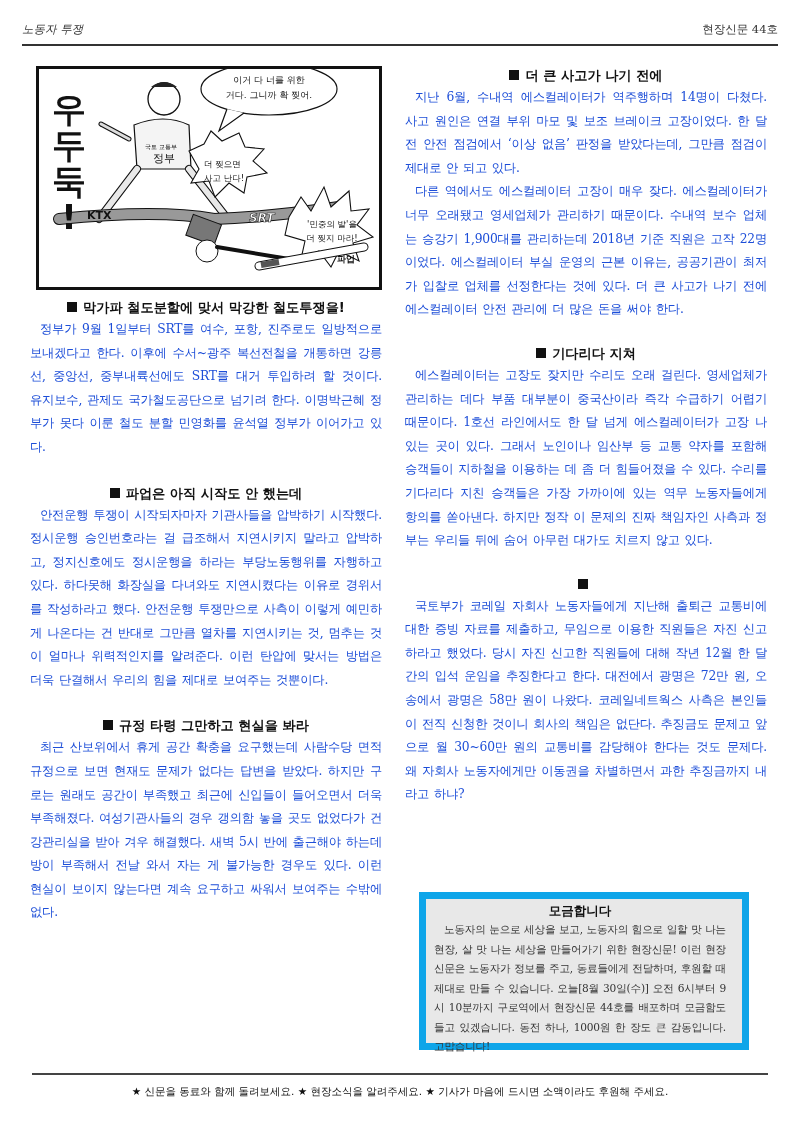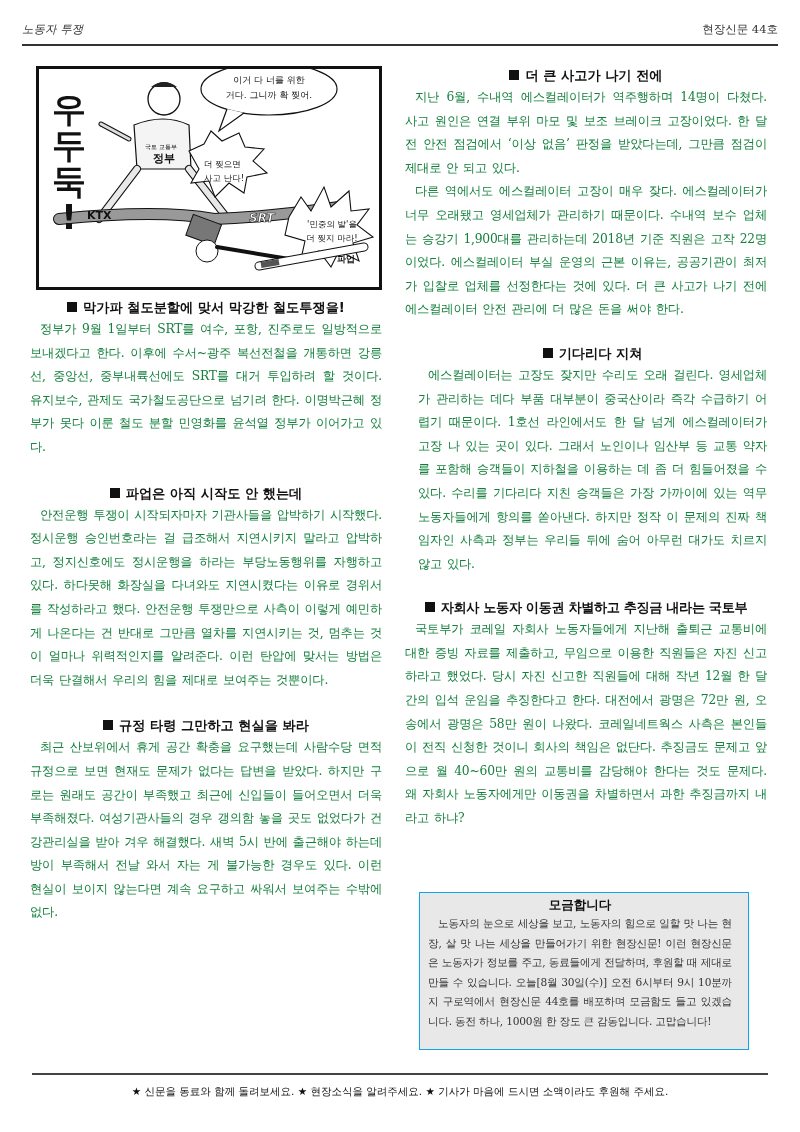--- a/index.html
+++ b/index.html
@@ -27,39 +27,39 @@
   }
   .cartoon svg { position: absolute; left: 0; top: 0; }
   .cartoon .txt { position: absolute; font-family: "DejaVu Sans", sans-serif; color: #111; }
   .cartoon .shout {
     left: 12px; top: 22px; font-size: 34px; font-weight: bold; line-height: 36px; width: 36px; text-align: center;
   }
   .cartoon .bubble1 { left: 175px; top: 4px; font-size: 9px; line-height: 15px; text-align: center; width: 110px; }
   .cartoon .bubble2 { left: 165px; top: 88px; font-size: 8.5px; line-height: 14px; width: 60px; }
   .cartoon .bubble3 { left: 258px; top: 148px; font-size: 8.5px; line-height: 14px; text-align: center; width: 70px; }
   .cartoon .gov-label { left: 102px; top: 74px; font-size: 6px; width: 40px; text-align: center; }
-  .cartoon .gov-name { left: 105px; top: 82px; font-size: 11px; font-weight: bold; width: 40px; text-align: center; }
+  .cartoon .gov-name { left: 105px; top: 82px; font-size: 11px; font-weight: normal; width: 40px; text-align: center; }
   .cartoon .ktx { left: 48px; top: 140px; font-size: 11px; font-weight: bold; }
   .cartoon .srt { left: 210px; top: 142px; font-size: 12px; font-weight: bold; font-style: italic; color: #fff; -webkit-text-stroke: 0.6px #222; }
   .cartoon .strike { left: 298px; top: 184px; font-size: 9px; font-weight: bold; }
 
   .section-head {
     font-family: "DejaVu Sans", sans-serif; font-weight: bold; font-size: 13.2px;
     color: #111; margin: 0; line-height: 20px; white-space: nowrap; text-align: center;
   }
   .section-head .sq { display: inline-block; width: 10px; height: 10px; background: #111; margin-right: 6px; vertical-align: 0px; }
   .para {
     font-size: 12.3px; line-height: 23.6px; text-align: justify; text-align-last: left;
-    margin: 0; text-indent: 10px; color: #15803d; letter-spacing: -0.2px; word-spacing: 1px;
+    margin: 0; text-indent: 10px; color: #1d4ed8; letter-spacing: -0.2px; word-spacing: 1px;
   }
   .block { margin-bottom: 0; }
 
   .donate {
     position: absolute; left: 419px; top: 892px; width: 330px; height: 158px;
-    background: #e8e8e8; border: 1px solid #0ea5e9; box-sizing: border-box; padding: 3px 16px 0 8px;
+    background: #e8e8e8; border: 7px solid #0ea5e9; box-sizing: border-box; padding: 3px 16px 0 8px;
   }
   .donate .title {
     font-family: "DejaVu Sans", sans-serif; font-weight: bold; font-size: 12.5px; text-align: center; line-height: 18px; color: #111;
   }
   .donate .body {
     font-size: 10.6px; line-height: 19.5px; text-align: justify; text-align-last: left; text-indent: 10px; color: #333; letter-spacing: -0.2px;
   }
   .rule-bottom { position: absolute; left: 32px; right: 32px; top: 1073px; height: 2px; background: #444; }
   .footer {
     position: absolute; left: 0; right: 0; top: 1085px; text-align: center; font-size: 10.5px; color: #111;
@@ -146,28 +146,28 @@
   </div>
 </div>
 
 <div class="col col-right">
   <div class="block" style="margin-top:6px;">
     <h3 class="section-head"><span class="sq"></span><span>더 큰 사고가 나기 전에</span></h3>
     <p class="para">지난 6월, 수내역 에스컬레이터가 역주행하며 14명이 다쳤다. 사고 원인은 연결 부위 마모 및 보조 브레이크 고장이었다. 한 달 전 안전 점검에서 ‘이상 없음’ 판정을 받았다는데, 그만큼 점검이 제대로 안 되고 있다.</p>
     <p class="para">다른 역에서도 에스컬레이터 고장이 매우 잦다. 에스컬레이터가 너무 오래됐고 영세업체가 관리하기 때문이다. 수내역 보수 업체는 승강기 1,900대를 관리하는데 2018년 기준 직원은 고작 22명이었다. 에스컬레이터 부실 운영의 근본 이유는, 공공기관이 최저가 입찰로 업체를 선정한다는 것에 있다. 더 큰 사고가 나기 전에 에스컬레이터 안전 관리에 더 많은 돈을 써야 한다.</p>
   </div>
 
-  <div class="block" style="margin-top:22px;margin-left:13px;">
+  <div class="block" style="margin-top:22px;">
     <h3 class="section-head"><span class="sq"></span><span>기다리다 지쳐</span></h3>
     <p class="para">에스컬레이터는 고장도 잦지만 수리도 오래 걸린다. 영세업체가 관리하는 데다 부품 대부분이 중국산이라 즉각 수급하기 어렵기 때문이다. 1호선 라인에서도 한 달 넘게 에스컬레이터가 고장 나 있는 곳이 있다. 그래서 노인이나 임산부 등 교통 약자를 포함해 승객들이 지하철을 이용하는 데 좀 더 힘들어졌을 수 있다. 수리를 기다리다 지친 승객들은 가장 가까이에 있는 역무 노동자들에게 항의를 쏟아낸다. 하지만 정작 이 문제의 진짜 책임자인 사측과 정부는 우리들 뒤에 숨어 아무런 대가도 치르지 않고 있다.</p>
   </div>
 
   <div class="block" style="margin-top:22px;">
-    <h3 class="section-head" style="letter-spacing:-0.4px;"><span class="sq"></span><span>자회사 노동자 이동권 차별하고 추징금 내라는 국토부</span></h3>
-    <p class="para">국토부가 코레일 자회사 노동자들에게 지난해 출퇴근 교통비에 대한 증빙 자료를 제출하고, 무임으로 이용한 직원들은 자진 신고하라고 했었다. 당시 자진 신고한 직원들에 대해 작년 12월 한 달간의 입석 운임을 추징한다고 한다. 대전에서 광명은 72만 원, 오송에서 광명은 58만 원이 나왔다. 코레일네트웍스 사측은 본인들이 전직 신청한 것이니 회사의 책임은 없단다. 추징금도 문제고 앞으로 월 40~60만 원의 교통비를 감당해야 한다는 것도 문제다. 왜 자회사 노동자에게만 이동권을 차별하면서 과한 추징금까지 내라고 하냐?</p>
+    <h3 class="section-head" style="letter-spacing:-0.4px;"><span class="sq"></span></h3>
+    <p class="para">국토부가 코레일 자회사 노동자들에게 지난해 출퇴근 교통비에 대한 증빙 자료를 제출하고, 무임으로 이용한 직원들은 자진 신고하라고 했었다. 당시 자진 신고한 직원들에 대해 작년 12월 한 달간의 입석 운임을 추징한다고 한다. 대전에서 광명은 72만 원, 오송에서 광명은 58만 원이 나왔다. 코레일네트웍스 사측은 본인들이 전직 신청한 것이니 회사의 책임은 없단다. 추징금도 문제고 앞으로 월 30~60만 원의 교통비를 감당해야 한다는 것도 문제다. 왜 자회사 노동자에게만 이동권을 차별하면서 과한 추징금까지 내라고 하냐?</p>
   </div>
 </div>
 
 <div class="donate">
   <div class="title">모금합니다</div>
   <div class="body">노동자의 눈으로 세상을 보고, 노동자의 힘으로 일할 맛 나는 현장, 살 맛 나는 세상을 만들어가기 위한 현장신문! 이런 현장신문은 노동자가 정보를 주고, 동료들에게 전달하며, 후원할 때 제대로 만들 수 있습니다. 오늘[8월 30일(수)] 오전 6시부터 9시 10분까지 구로역에서 현장신문 44호를 배포하며 모금함도 들고 있겠습니다. 동전 하나, 1000원 한 장도 큰 감동입니다. 고맙습니다!</div>
 </div>
 
 <div class="rule-bottom"></div>
 <div class="footer">★ 신문을 동료와 함께 돌려보세요. ★ 현장소식을 알려주세요. ★ 기사가 마음에 드시면 소액이라도 후원해 주세요.</div>

